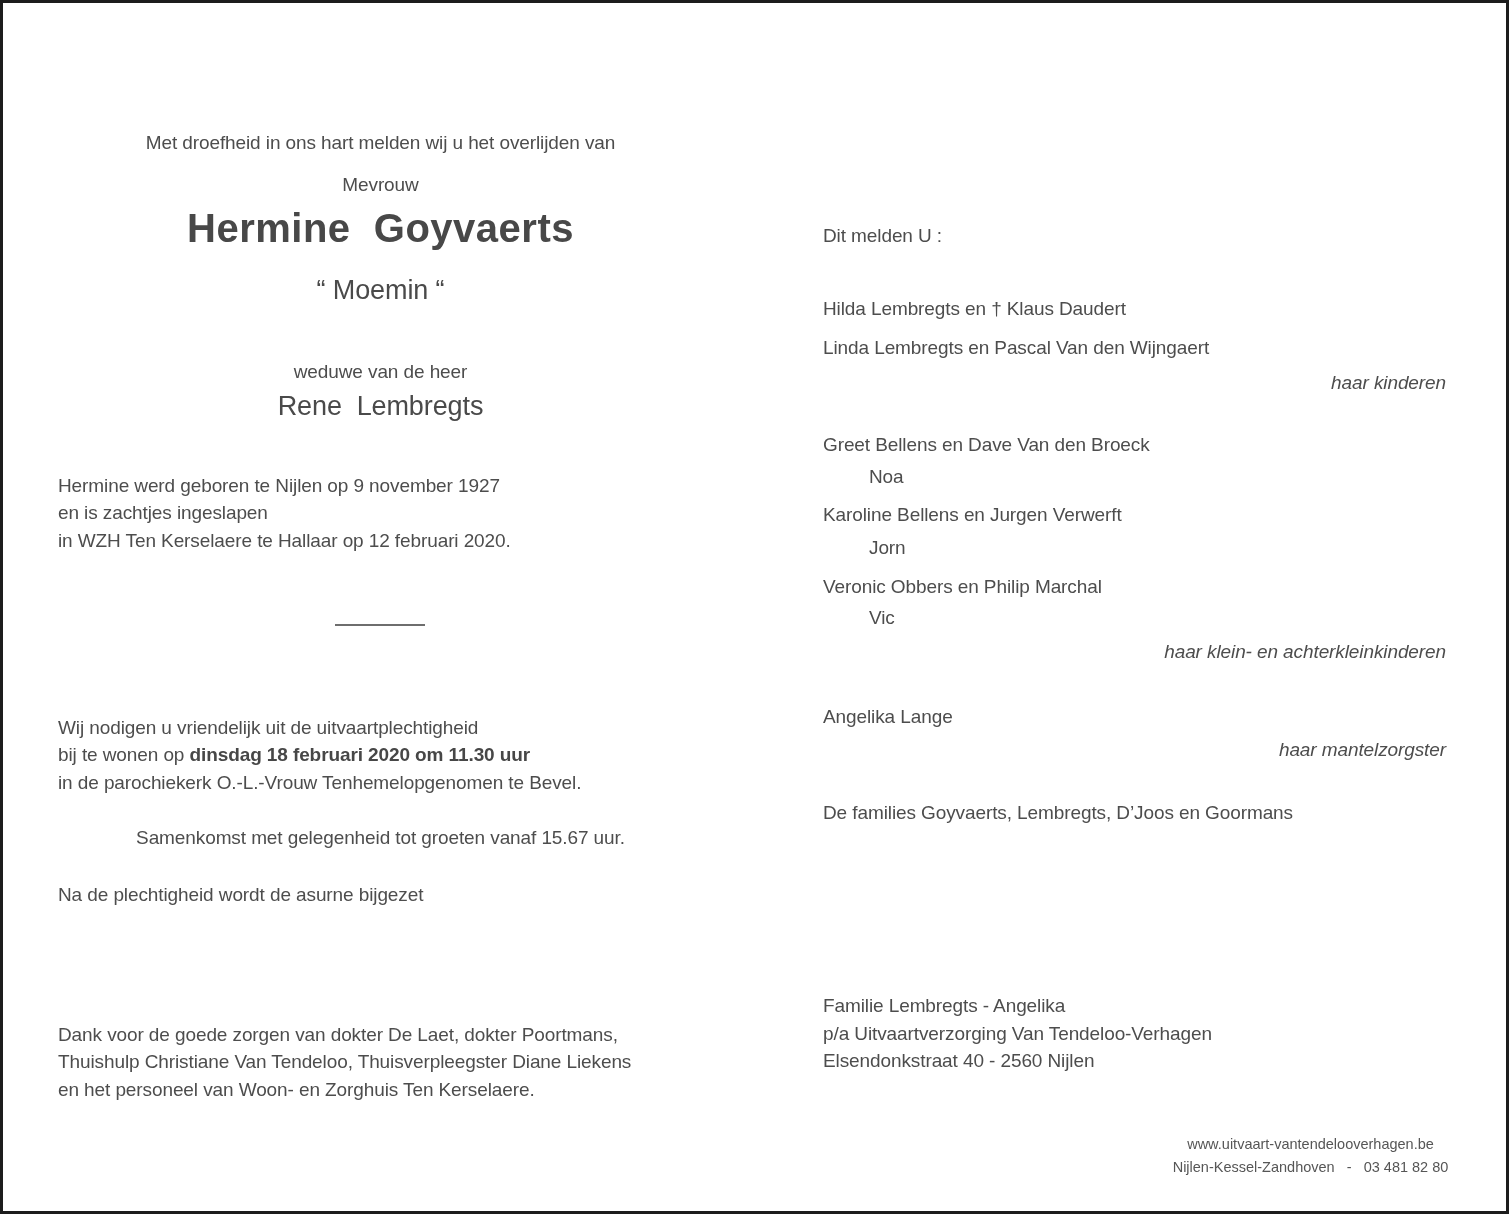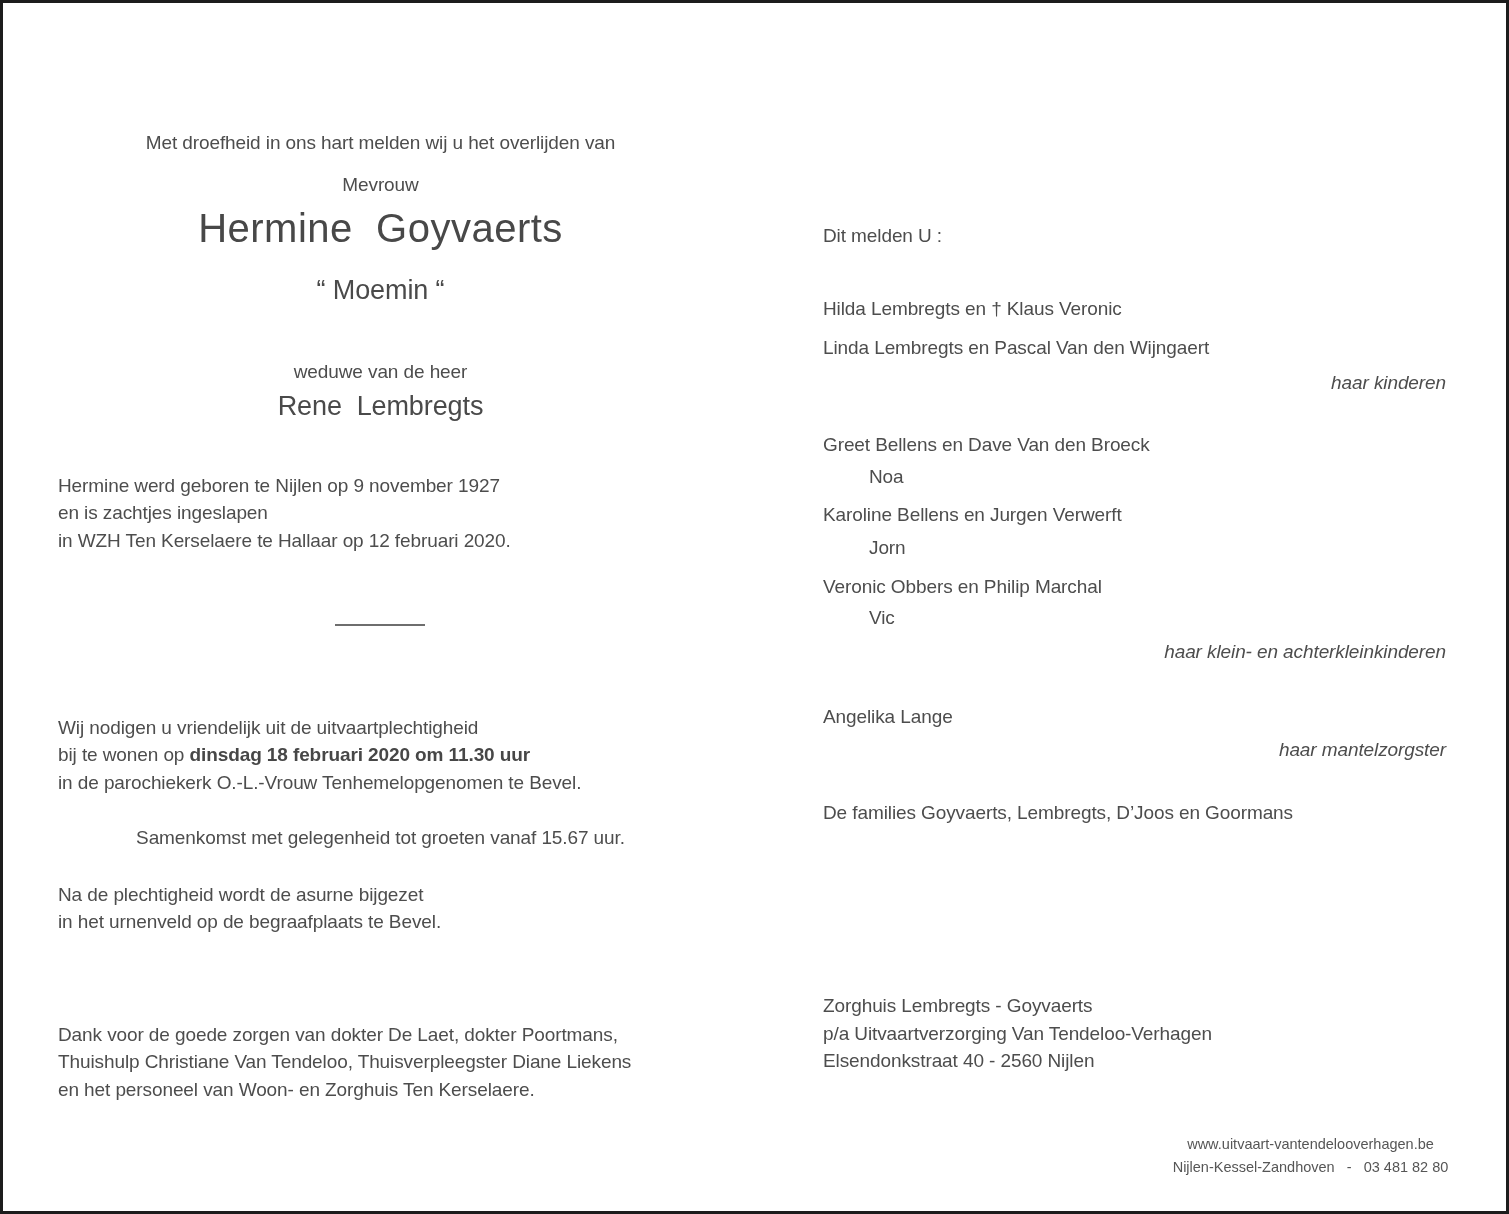--- a/index.html
+++ b/index.html
@@ -49,21 +49,21 @@
 <body>
 
 <div class="page">
 
   <section class="left-col">
 
     <p class="abs line" style="top:129px">Met droefheid in ons hart melden wij u het overlijden van</p>
 
     <p class="abs line" style="top:171px">Mevrouw</p>
 
-    <h1 class="abs line big-name" style="top:203px; font-weight:400;">Hermine  Goyvaerts</h1>
+    <h1 class="abs line big-name" style="top:203px; font-weight:700;">Hermine  Goyvaerts</h1>
 
     <p class="abs line nickname" style="top:272px">“ Moemin “</p>
 
     <p class="abs line" style="top:358px">weduwe van de heer</p>
 
     <p class="abs line mid-name" style="top:388px">Rene  Lembregts</p>
 
     <div class="block" style="top:469px">
       <div>Hermine werd geboren te Nijlen op 9 november 1927</div>
       <div>en is zachtjes ingeslapen</div>
@@ -75,57 +75,56 @@
     <div class="block" style="top:711px">
       <div>Wij nodigen u vriendelijk uit de uitvaartplechtigheid</div>
       <div><span>bij te wonen op </span><span class="bold-part">dinsdag 18 februari 2020 om 11.30 uur</span></div>
       <div>in de parochiekerk O.-L.-Vrouw Tenhemelopgenomen te Bevel.</div>
     </div>
 
     <p class="abs line" style="top:824px">Samenkomst met gelegenheid tot groeten vanaf 15.67 uur.</p>
 
     <div class="block" style="top:878px">
       <div>Na de plechtigheid wordt de asurne bijgezet</div>
-      <div>in het urnenveld op de begraafplaats te Bevel.</div>
     </div>
 
     <div class="block" style="top:1018px">
       <div>Dank voor de goede zorgen van dokter De Laet, dokter Poortmans,</div>
       <div>Thuishulp Christiane Van Tendeloo, Thuisverpleegster Diane Liekens</div>
       <div>en het personeel van Woon- en Zorghuis Ten Kerselaere.</div>
     </div>
 
   </section>
 
   <section class="right-col">
 
     <p class="abs line" style="top:222px">Dit melden U :</p>
 
-    <p class="abs line" style="top:295px">Hilda Lembregts en † Klaus Veronic</p>
+    <p class="abs line" style="top:295px">Hilda Lembregts en † Klaus Daudert</p>
     <p class="abs line" style="top:334px">Linda Lembregts en Pascal Van den Wijngaert</p>
     <p class="abs line rlabel" style="top:369px">haar kinderen</p>
 
     <p class="abs line" style="top:431px">Greet Bellens en Dave Van den Broeck</p>
     <p class="abs line indent" style="top:463px">Noa</p>
 
     <p class="abs line" style="top:501px">Karoline Bellens en Jurgen Verwerft</p>
     <p class="abs line indent" style="top:534px">Jorn</p>
 
     <p class="abs line" style="top:573px">Veronic Obbers en Philip Marchal</p>
     <p class="abs line indent" style="top:604px">Vic</p>
 
     <p class="abs line rlabel" style="top:638px">haar klein- en achterkleinkinderen</p>
 
     <p class="abs line" style="top:703px">Angelika Lange</p>
     <p class="abs line rlabel" style="top:736px">haar mantelzorgster</p>
 
     <p class="abs line" style="top:799px">De families Goyvaerts, Lembregts, D’Joos en Goormans</p>
 
     <div class="block" style="top:989px">
-      <div>Zorghuis Lembregts - Goyvaerts</div>
+      <div>Familie Lembregts - Angelika</div>
       <div>p/a Uitvaartverzorging Van Tendeloo-Verhagen</div>
       <div>Elsendonkstraat 40 - 2560 Nijlen</div>
     </div>
 
   </section>
 
   <footer class="footer">
     <div>www.uitvaart-vantendelooverhagen.be</div>
     <div style="white-space:pre">Nijlen-Kessel-Zandhoven   -   03 481 82 80</div>
   </footer>

